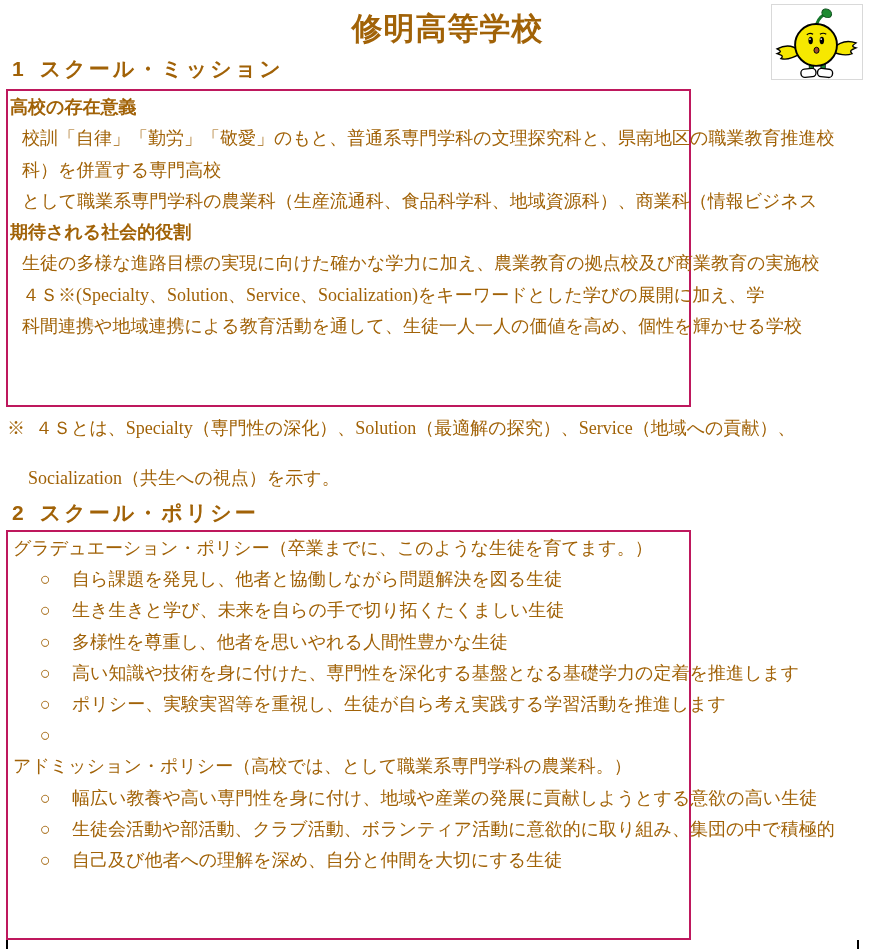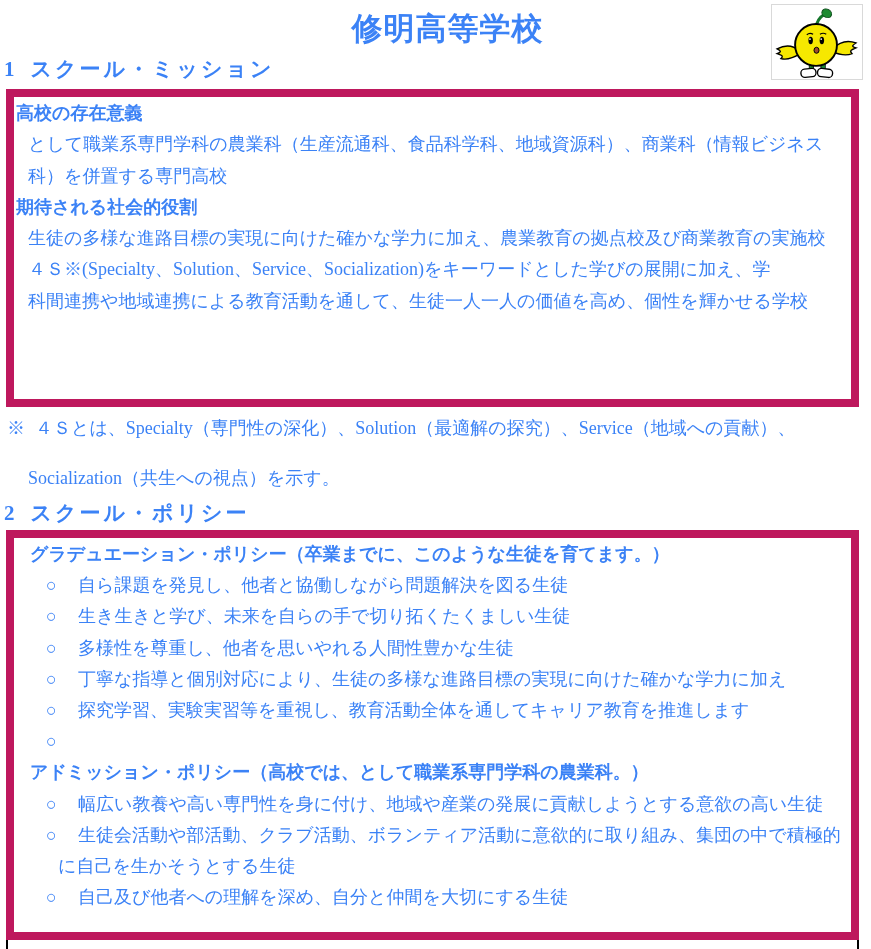--- a/index.html
+++ b/index.html
@@ -1,21 +1,21 @@
 <!DOCTYPE html>
 <html lang="ja"><head>
 <meta charset="utf-8">
 <style>
   html, body { margin: 0; padding: 0; background: #ffffff; }
   .page {
     position: relative;
     width: 871px;
     height: 949px;
     background: #ffffff;
-    color: #3b82f6;
+    color: #a16207;
     font-family: "Liberation Serif", serif;
     overflow: hidden;
   }
   .title {
     position: absolute;
     top: 8px; left: 0;
     width: 100%;
     text-align: center;
     transform: translateX(12px);
     font-family: "Liberation Sans", sans-serif;
@@ -26,53 +26,53 @@
   .mascot {
     position: absolute;
     left: 771px; top: 4px;
     width: 92px; height: 76px;
     box-sizing: border-box;
     border: 1px solid #d9d9d9;
     background: #ffffff;
   }
   .secheading {
     position: absolute;
-    left: 4px;
-    font-family: Liberation Serif, serif;
+    left: 12px;
+    font-family: Liberation Sans, sans-serif;
     font-weight: bold;
     font-size: 21px;
     letter-spacing: 3px;
     white-space: nowrap;
   }
   .secheading .num { display: inline-block; margin-right: 16px; letter-spacing: 0; }
   #h1 { top: 55px; }
   #h2 { top: 499px; }
   .box {
     position: absolute;
     left: 6px;
-    width: 853px;
+    width: 685px;
     box-sizing: border-box;
-    border: 8px solid #be185d;
+    border: 2px solid #be185d;
     background: #ffffff;
   }
   #box1 { top: 89px; height: 318px; padding-top: 1px; }
   #box2 { top: 530px; height: 410px; padding-top: 1px; }
   .ln { font-size: 18px; white-space: nowrap; }
   #box1 .ln { height: 31.3px; line-height: 31.3px; }
   #box2 .ln { height: 31.2px; line-height: 31.2px; }
   .blockhead {
     font-family: "Liberation Sans", sans-serif;
     font-weight: bold;
     padding-left: 2px;
   }
   .para { padding-left: 14px; }
   .polhead {
     font-family: "Liberation Sans", sans-serif;
-    font-weight: bold;
-    padding-left: 16px;
+    font-weight: normal;
+    padding-left: 5px;
   }
   .bullet-line { position: relative; padding-left: 64px; }
   .bullet-line .b { position: absolute; left: 32px; top: 0; }
   .wrap-line { padding-left: 44px; }
   .note {
     position: absolute;
     left: 7px; top: 413px;
     width: 857px;
     font-size: 18px;
   }
@@ -110,22 +110,23 @@
       <rect x="46.5" y="65.5" width="15.5" height="8.5" rx="4" transform="rotate(6 54 70)" fill="#ffffff" stroke="#000000" stroke-width="1.4"></rect>
     </svg>
   </div>
 
   <div class="secheading" id="h1">
     <span class="num">1</span><span>スクール・ミッション</span>
   </div>
 
   <div class="box" id="box1">
     <div class="ln blockhead">高校の存在意義</div>
+    <div class="ln para">校訓「自律」「勤労」「敬愛」のもと、普通系専門学科の文理探究科と、県南地区の職業教育推進校</div>
+    <div class="ln para">科）を併置する専門高校</div>
     <div class="ln para">として職業系専門学科の農業科（生産流通科、食品科学科、地域資源科）、商業科（情報ビジネス</div>
-    <div class="ln para">科）を併置する専門高校</div>
     <div class="ln blockhead">期待される社会的役割</div>
     <div class="ln para">生徒の多様な進路目標の実現に向けた確かな学力に加え、農業教育の拠点校及び商業教育の実施校</div>
     <div class="ln para">４Ｓ※(Specialty、Solution、Service、Socialization)をキーワードとした学びの展開に加え、学</div>
     <div class="ln para">科間連携や地域連携による教育活動を通して、生徒一人一人の価値を高め、個性を輝かせる学校</div>
   </div>
 
   <div class="note">
     <div class="nln note-first">
       <span class="marker">※</span><span>４Ｓとは、Specialty（専門性の深化）、Solution（最適解の探究）、Service（地域への貢献）、</span>
     </div>
@@ -134,26 +135,25 @@
 
   <div class="secheading" id="h2">
     <span class="num">2</span><span>スクール・ポリシー</span>
   </div>
 
   <div class="box" id="box2">
     <div class="ln polhead">グラデュエーション・ポリシー（卒業までに、このような生徒を育てます。）</div>
     <div class="ln bullet-line"><span class="b">○</span><span>自ら課題を発見し、他者と協働しながら問題解決を図る生徒</span></div>
     <div class="ln bullet-line"><span class="b">○</span><span>生き生きと学び、未来を自らの手で切り拓くたくましい生徒</span></div>
     <div class="ln bullet-line"><span class="b">○</span><span>多様性を尊重し、他者を思いやれる人間性豊かな生徒</span></div>
-    <div class="ln bullet-line"><span class="b">○</span><span>丁寧な指導と個別対応により、生徒の多様な進路目標の実現に向けた確かな学力に加え</span></div>
-    <div class="ln bullet-line"><span class="b">○</span><span>探究学習、実験実習等を重視し、教育活動全体を通してキャリア教育を推進します</span></div>
+    <div class="ln bullet-line"><span class="b">○</span><span>高い知識や技術を身に付けた、専門性を深化する基盤となる基礎学力の定着を推進します</span></div>
+    <div class="ln bullet-line"><span class="b">○</span><span>ポリシー、実験実習等を重視し、生徒が自ら考え実践する学習活動を推進します</span></div>
     <div class="ln bullet-line"><span class="b">○</span></div>
     <div class="ln polhead">アドミッション・ポリシー（高校では、として職業系専門学科の農業科。）</div>
     <div class="ln bullet-line"><span class="b">○</span><span>幅広い教養や高い専門性を身に付け、地域や産業の発展に貢献しようとする意欲の高い生徒</span></div>
     <div class="ln bullet-line"><span class="b">○</span><span>生徒会活動や部活動、クラブ活動、ボランティア活動に意欲的に取り組み、集団の中で積極的</span></div>
-    <div class="ln wrap-line">に自己を生かそうとする生徒</div>
     <div class="ln bullet-line"><span class="b">○</span><span>自己及び他者への理解を深め、自分と仲間を大切にする生徒</span></div>
   </div>
 
   <div class="stub" id="stub-left"></div>
   <div class="stub" id="stub-right"></div>
 
 </div>
 
 </body></html>

